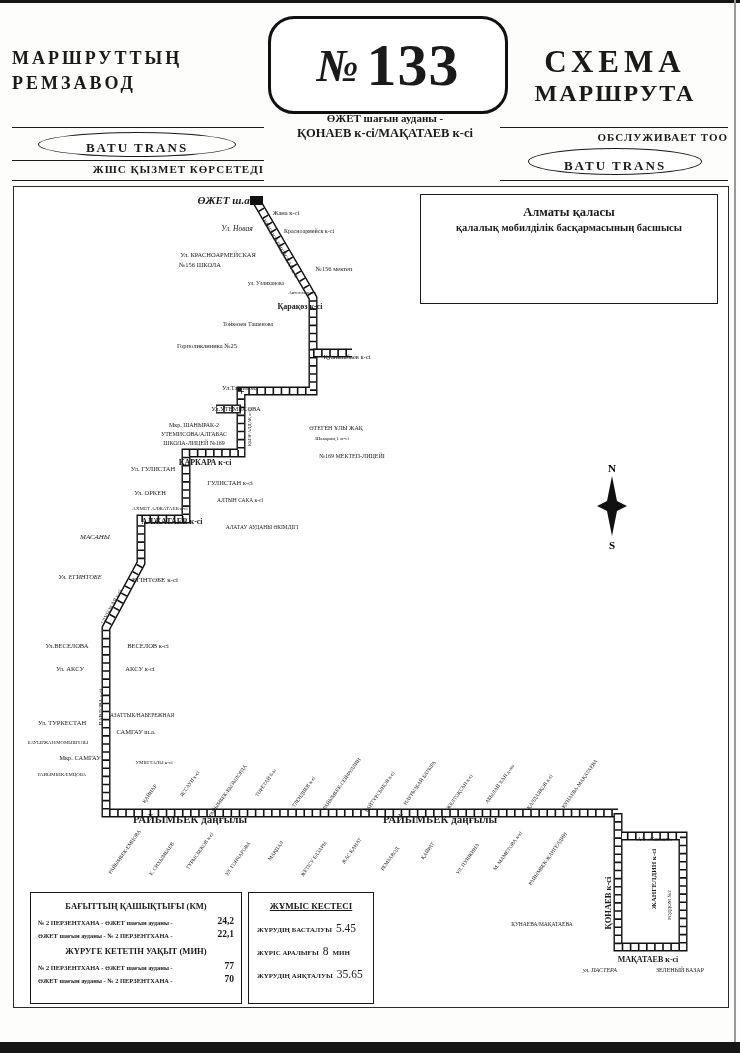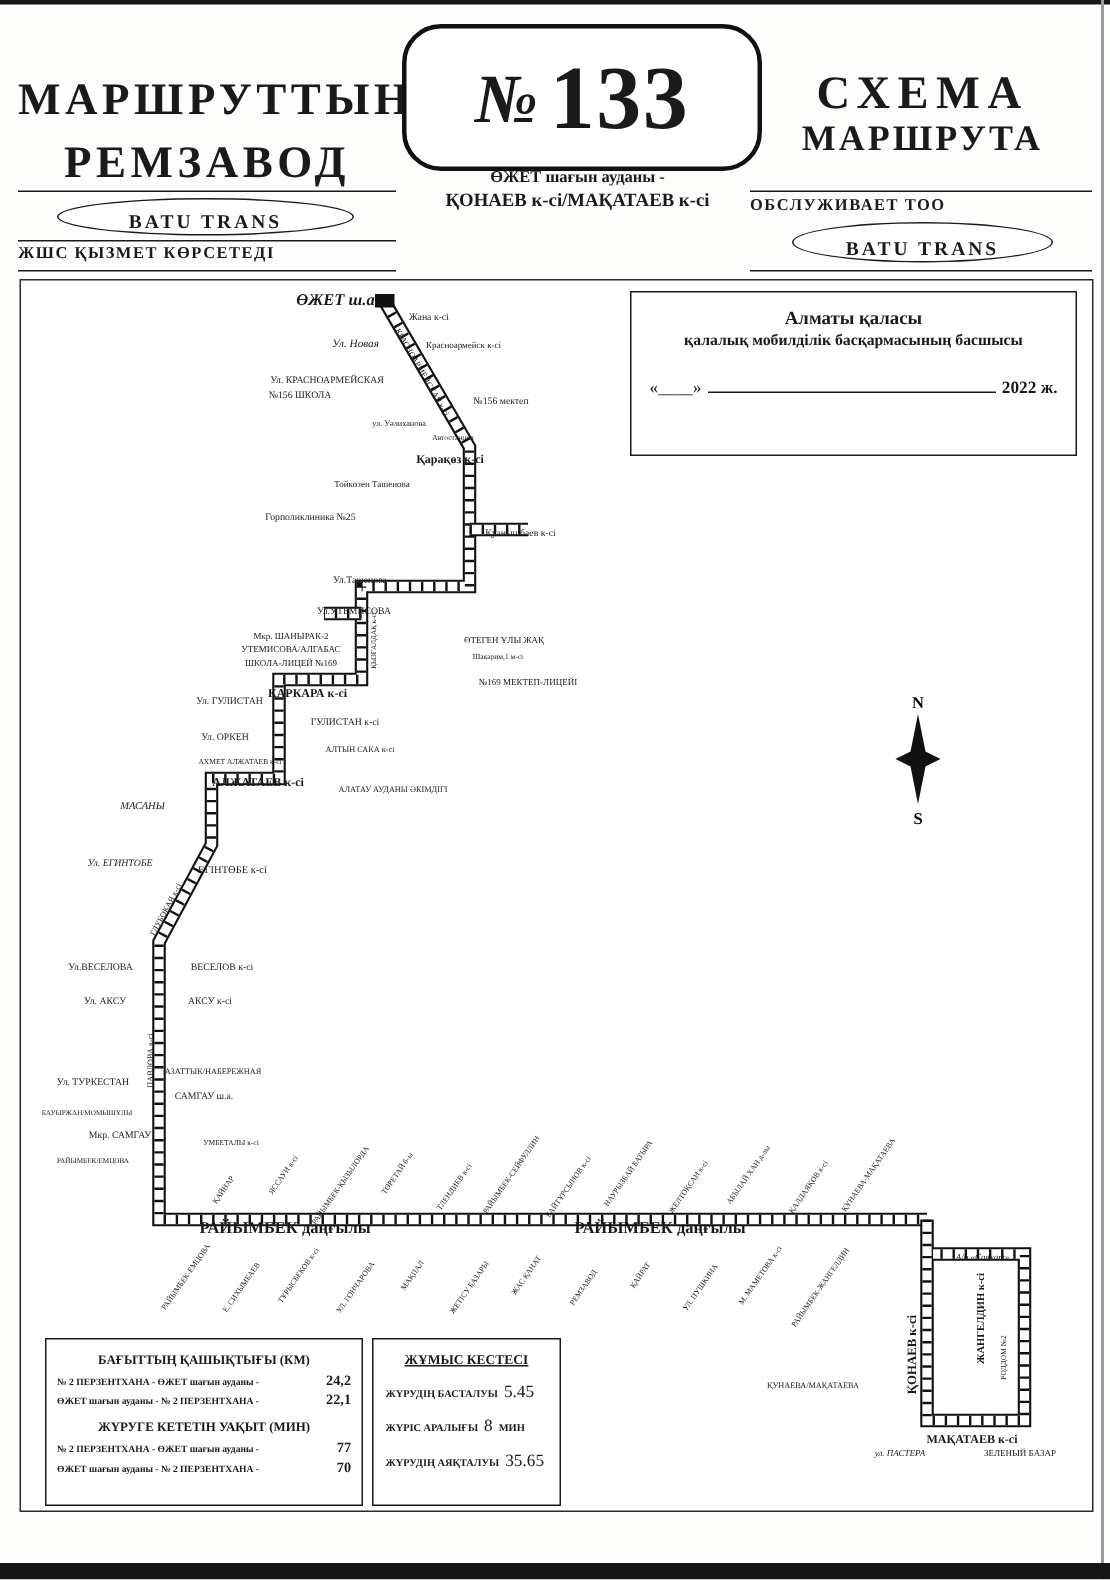--- a/index.html
+++ b/index.html
@@ -4,36 +4,36 @@
 <style>
   html,body{margin:0;padding:0;background:#d8d8d8;}
   .page{position:relative;width:740px;height:1053px;background:#fdfdfb;overflow:hidden;
         font-family:"Liberation Serif","DejaVu Serif",serif;color:#1a1a1a;}
   .abs{position:absolute;}
   .scan-top{left:0;top:0;width:740px;height:3px;background:#161616;}
   .scan-bottom{left:0;top:1042px;width:740px;height:11px;background:#161616;}
   .scan-right{left:734px;top:0;width:2px;height:1053px;background:#9a9a9a;}
 
   
-  .title-left{left:12px;top:46px;width:252px;text-align:center;font-weight:bold;
-              font-size:30px;letter-spacing:3px;line-height:1.4;}
+  .title-left{left:12px;top:46px;width:252px;font-weight:bold;
+              font-size:18px;letter-spacing:3px;line-height:1.4;}
   .title-right{left:502px;top:44px;width:226px;text-align:center;font-weight:bold;}
   .title-right .l1{font-size:31px;letter-spacing:5px;}
   .title-right .l2{font-size:24px;letter-spacing:2px;}
   .badge{left:268px;top:16px;width:234px;height:92px;border:3.5px solid #111;border-radius:26px;
          display:flex;align-items:center;justify-content:center;gap:8px;background:#fff;}
   .badge .no{font-style:italic;font-weight:bold;font-size:46px;}
   .badge .num{font-weight:bold;font-size:60px;letter-spacing:1px;}
   .route-name{left:256px;top:112px;width:258px;text-align:center;font-weight:bold;line-height:1.25;}
   .route-name .r1{font-size:11px;}
   .route-name .r2{font-size:12.5px;}
   .hrule{height:0;border-top:1.5px solid #1a1a1a;}
   .oval{border:1.6px solid #1a1a1a;border-radius:50%;display:flex;align-items:flex-end;justify-content:center;
         font-weight:bold;letter-spacing:2px;font-size:13px;background:#fff;}
-  .cap{text-align:left;font-weight:bold;font-size:11px;letter-spacing:1px;}
+  .cap{text-align:right;font-weight:bold;font-size:11px;letter-spacing:1px;}
 
   
   .map-box{left:13px;top:186px;width:714px;height:820px;border:1.2px solid #2a2a2a;background:#fff;}
   #route-svg{position:absolute;left:0;top:0;}
   #map-labels{position:absolute;left:0;top:0;width:714px;height:820px;}
   .ml{position:absolute;white-space:nowrap;line-height:1.05;}
   .ml.b{font-weight:bold;}
   .ml.i{font-style:italic;}
 
   .approval{left:406px;top:7px;width:298px;height:110px;border:1.5px solid #1a1a1a;
@@ -43,21 +43,21 @@
   .appr-row{display:flex;align-items:baseline;margin-top:16px;font-size:11.5px;}
   .appr-row .nm{font-weight:bold;white-space:nowrap;}
   .sig-line{flex:1;border-bottom:1px solid #1a1a1a;margin:0 4px;height:12px;}
   .appr-row .yr{font-weight:bold;white-space:nowrap;}
 
   
   .distance-box{left:30px;top:892px;width:212px;height:112px;border:1.6px solid #1a1a1a;
                 background:#fff;padding:6px 7px;box-sizing:border-box;}
   .d-title{text-align:center;font-weight:bold;font-size:8.6px;margin:2px 0 5px;}
   .d-title2{margin-top:7px;}
-  .d-row{display:flex;justify-content:space-between;align-items:center;margin:3px 0;}
+  .d-row{display:flex;justify-content:space-between;align-items:flex-end;margin:3px 0;}
   .d-label{font-size:6.4px;font-weight:bold;}
   .d-val{font-size:9.5px;font-weight:bold;margin-left:4px;}
 
   .schedule-box{left:248px;top:892px;width:126px;height:112px;border:1.6px solid #1a1a1a;
                 background:#fff;padding:8px 8px;box-sizing:border-box;}
   .s-title{text-align:center;font-weight:bold;font-size:9px;margin-bottom:6px;text-decoration:underline;}
   .s-row{display:flex;align-items:baseline;gap:4px;margin:11px 0;}
   .s-label{font-size:6.9px;font-weight:bold;}
   .s-val{font-size:11.5px;font-weight:normal;}
   .s-suffix{font-size:7px;font-weight:bold;}
@@ -207,25 +207,20 @@
         <div class="ml" style="left: 656px; top: 718px; font-size: 5px; transform: translate(-50%, -50%) rotate(-90deg);">РОДДОМ №2</div>
         <div class="ml" style="left: 528px; top: 738px; font-size: 5.5px; transform: translate(-50%, -50%);">ҚУНАЕВА/МАҚАТАЕВА</div>
         <div class="ml b" style="left: 634px; top: 773px; font-size: 8px; transform: translate(-50%, -50%);">МАҚАТАЕВ к-сі</div>
         <div class="ml i" style="left: 586px; top: 783px; font-size: 6px; transform: translate(-50%, -50%);">ул. ПАСТЕРА</div>
         <div class="ml" style="left: 666px; top: 783px; font-size: 6px; transform: translate(-50%, -50%);">ЗЕЛЕНЫЙ БАЗАР</div>
       </div>
 
     <div class="abs approval">
       <div class="appr-l1">Алматы қаласы</div>
       <div class="appr-l2">қалалық мобилділік басқармасының басшысы</div>
-      <div class="appr-row">
-        <span>«____»</span>
-        <span class="sig-line"></span>
-        <span class="yr">2022 ж.</span>
-      </div>
     </div>
   </div>
 
   <div class="abs distance-box">
     <div class="d-title">БАҒЫТТЫҢ ҚАШЫҚТЫҒЫ (КМ)</div>
     <div id="rows-km">
         <div class="d-row">
           <span class="d-label">№ 2 ПЕРЗЕНТХАНА - ӨЖЕТ шағын ауданы -</span>
           <span class="d-val">24,2</span>
         </div>

